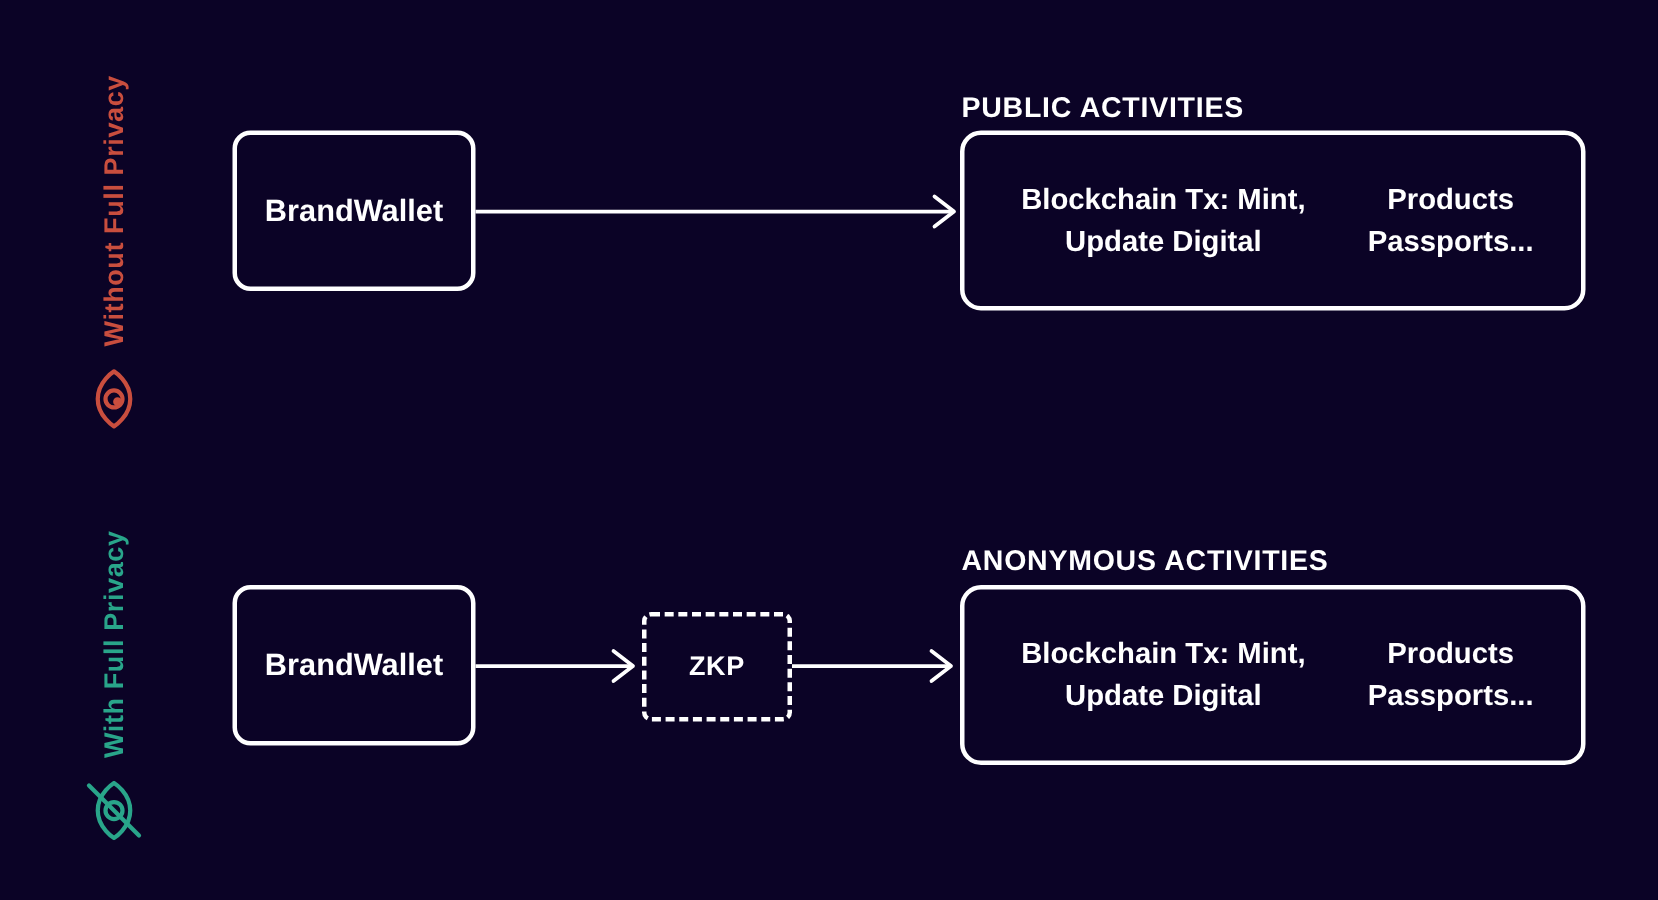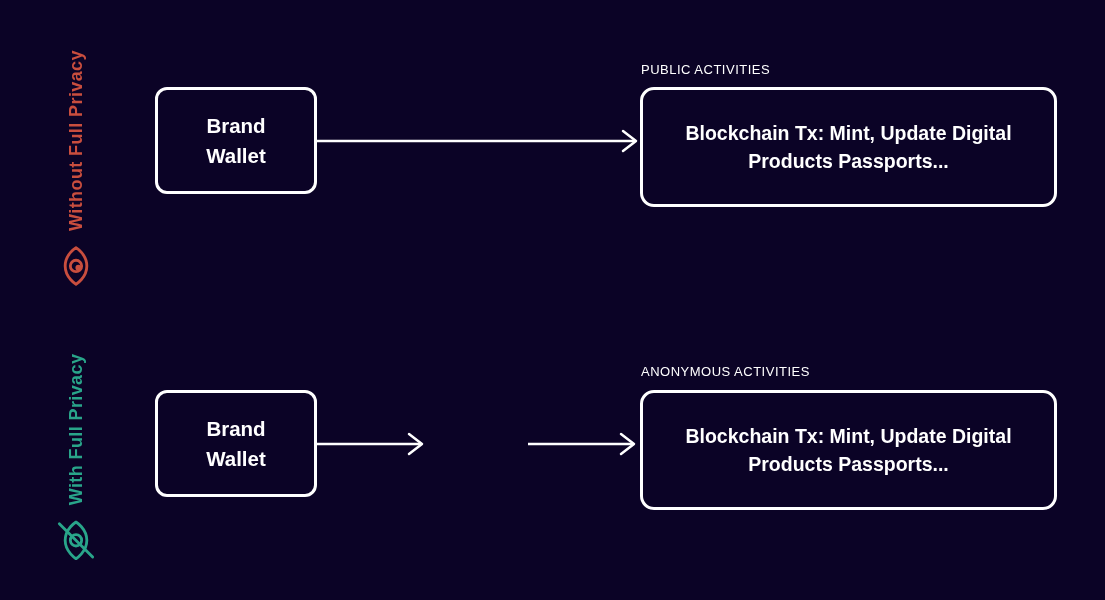--- a/index.html
+++ b/index.html
@@ -21,21 +21,21 @@
     font-size:18px;font-weight:bold;letter-spacing:.4px;
   }
   .side-group svg{display:block;}
   .side-without{left:76px;top:168px;color:#c94e3e;}
   .side-with{left:76px;top:457px;color:#29a58a;}
 
   
   .node{
     position:absolute;box-sizing:border-box;
     border:3px solid #ffffff;
-    display:flex;flex-direction:column;align-items:center;justify-content:center;
+    display:flex;flex-direction:row;align-items:center;justify-content:center;
     color:#ffffff;text-align:center;
     background:transparent;
   }
   .wallet-box{
     left:155px;width:162px;height:107px;border-radius:12px;
     font-size:20.5px;font-weight:bold;line-height:30px;
   }
   .big-box{
     left:640px;width:417px;height:120px;border-radius:14px;
     font-size:19.5px;font-weight:bold;line-height:28px;
@@ -45,21 +45,21 @@
     left:428px;top:408px;width:100px;height:73px;
     border:3px dashed #ffffff;border-radius:6px;
     font-size:18px;font-weight:bold;letter-spacing:.5px;
   }
   .row1{top:87px;}
   .row2{top:390px;}
 
   
   .activities-label{
     position:absolute;left:641px;
-    color:#ffffff;font-size:13px;font-weight:normal;letter-spacing:.5px;
+    color:#ffffff;font-size:19px;font-weight:bold;letter-spacing:.5px;
   }
   .label-public{top:62px;}
   .label-anon{top:364px;}
 
   
   .arrow{position:absolute;height:30px;}
   .arrow svg{display:block;}
   .arrow1{left:317px;top:126px;width:326px;}
   .arrowA{left:317px;top:429px;width:112px;}
   .arrowB{left:528px;top:429px;width:113px;}
@@ -117,20 +117,23 @@
     <span class="line2">Wallet</span>
   </div>
 
   <div class="arrow arrowA">
     <svg width="112" height="30" viewBox="0 0 112 30" fill="none" stroke="#ffffff" stroke-width="2.5" stroke-linecap="round" stroke-linejoin="round">
       <line x1="0" y1="15" x2="103" y2="15"></line>
       <polyline points="92,5 105,15 92,25"></polyline>
     </svg>
   </div>
 
+  <div class="node zkp-box">
+    <span>ZKP</span>
+  </div>
 
   <div class="arrow arrowB">
     <svg width="113" height="30" viewBox="0 0 113 30" fill="none" stroke="#ffffff" stroke-width="2.5" stroke-linecap="round" stroke-linejoin="round">
       <line x1="0" y1="15" x2="104" y2="15"></line>
       <polyline points="93,5 106,15 93,25"></polyline>
     </svg>
   </div>
 
   <div class="activities-label label-anon">ANONYMOUS ACTIVITIES</div>
 

